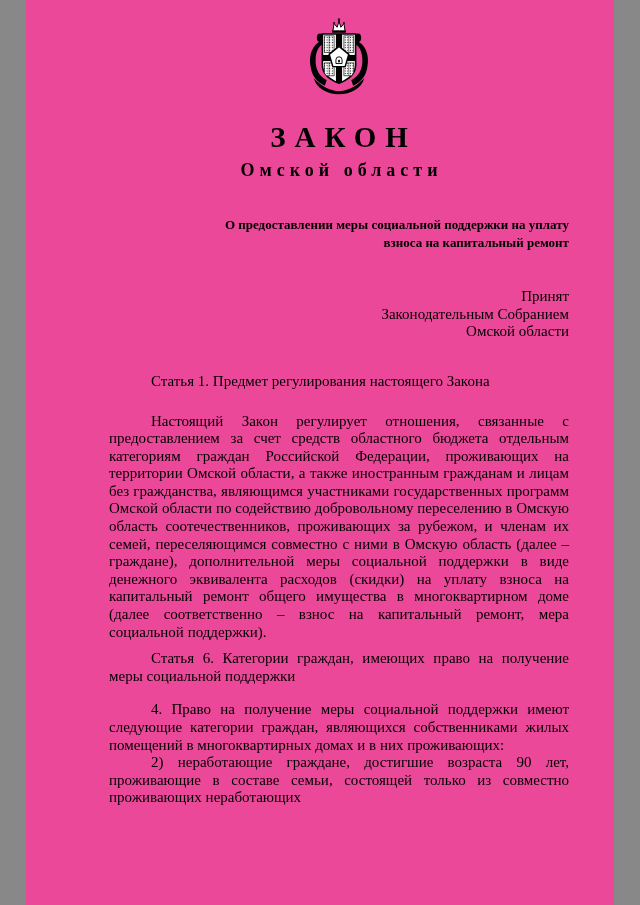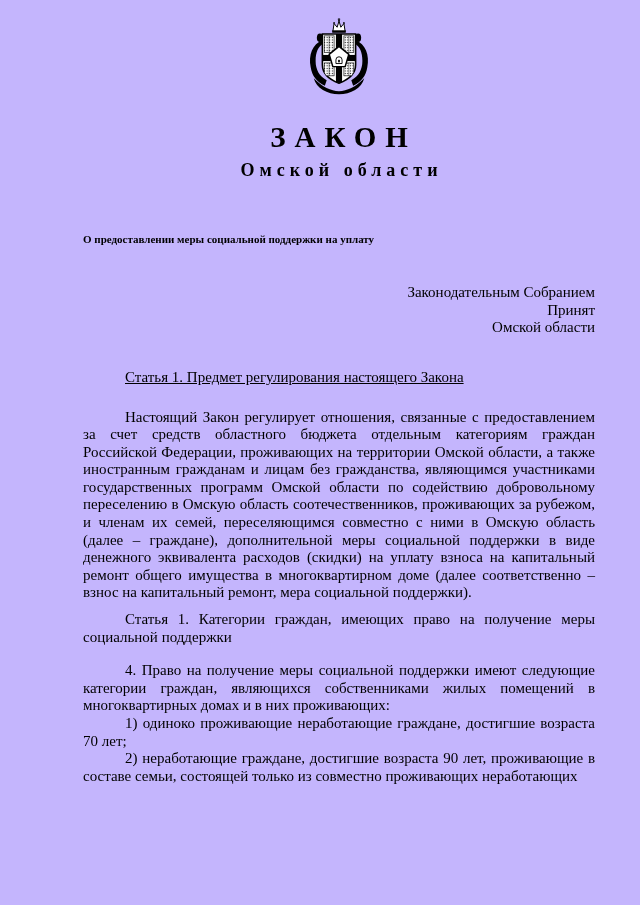--- a/index.html
+++ b/index.html
@@ -1,46 +1,46 @@
 <!DOCTYPE html>
 <html lang="ru"><head>
 <meta charset="utf-8">
 <style>
   html,body { margin:0; padding:0; background:#888; }
   .page {
-    width:640px; height:905px; margin:0 auto; background:#c4b5fd;
+    width:588px; height:905px; margin:0 auto; background:#ec4899;
     color:#000; font-family:"Liberation Serif", "DejaVu Serif", serif;
     overflow:hidden; position:relative;
   }
   .content { padding:18px 45px 0 83px; }
 
   .crest-wrap { text-align:center; height:80px; }
   .crest-wrap svg { display:inline-block; }
 
   .law-type {
     margin-top:24px; text-align:center; font-weight:bold;
     font-size:29px; line-height:1.05; letter-spacing:9px; padding-left:9px;
   }
   .law-region {
     margin-top:8px; text-align:center; font-weight:bold;
     font-size:18px; line-height:1.15; letter-spacing:5px; padding-left:5px;
   }
   .doc-title {
-    margin-top:49px; text-align:left; font-weight:bold;
-    font-size:11px; line-height:18px;
+    margin-top:35px; text-align:right; font-weight:bold;
+    font-size:13px; line-height:18px;
   }
   .adopted {
     margin-top:36px; text-align:right;
     font-size:15px; line-height:17.6px;
   }
   .bodytext { font-size:15px; line-height:17.6px; }
   .para {
     margin:0; text-indent:42px; text-align:justify;
   }
-  .art-heading { margin-top:32px;text-decoration:underline; }
+  .art-heading { margin-top:32px; }
   .after-heading { margin-top:22px; }
   .art2-heading { margin-top:9px; }
   .items-start { margin-top:16px; }
 </style>
 </head>
 <body>
 
 <div class="page">
   <div class="content">
 
@@ -87,37 +87,37 @@
         <path d="M50,74 v-6 a5,5 0 0 1 10,0 v6 z" fill="#fff" stroke="#000" stroke-width="1.5"></path>
         <rect x="53.6" y="68" width="2.8" height="4" fill="#000"></rect>
       </svg>
     </div>
 
     <div class="law-type">ЗАКОН</div>
     <div class="law-region">Омской области</div>
 
     <div class="doc-title">
       <div>О предоставлении меры социальной поддержки на уплату</div>
+      <div>взноса на капитальный ремонт</div>
     </div>
 
     <div class="adopted">
+      <div>Принят</div>
       <div>Законодательным Собранием</div>
-      <div>Принят</div>
       <div>Омской области</div>
     </div>
 
     <div class="bodytext">
 
       <p class="para art-heading">Статья 1. Предмет регулирования настоящего Закона</p>
 
       <p class="para after-heading">Настоящий Закон регулирует отношения, связанные с предоставлением за счет средств областного бюджета отдельным категориям граждан Российской Федерации, проживающих на территории Омской области, а также иностранным гражданам и лицам без гражданства, являющимся участниками государственных программ Омской области по содействию добровольному переселению в Омскую область соотечественников, проживающих за рубежом, и членам их семей, переселяющимся совместно с ними в Омскую область (далее – граждане), дополнительной меры социальной поддержки в виде денежного эквивалента расходов (скидки) на уплату взноса на капитальный ремонт общего имущества в многоквартирном доме (далее соответственно – взнос на капитальный ремонт, мера социальной поддержки).</p>
 
-      <p class="para art2-heading">Статья 1. Категории граждан, имеющих право на получение меры социальной поддержки</p>
+      <p class="para art2-heading">Статья 6. Категории граждан, имеющих право на получение меры социальной поддержки</p>
 
       <p class="para items-start">4. Право на получение меры социальной поддержки имеют следующие категории граждан, являющихся собственниками жилых помещений в многоквартирных домах и в них проживающих:</p>
 
-      <p class="para">1) одиноко проживающие неработающие граждане, достигшие возраста 70 лет;</p>
 
       <p class="para">2) неработающие граждане, достигшие возраста 90 лет, проживающие в составе семьи, состоящей только из совместно проживающих неработающих</p>
 
     </div>
   </div>
 </div>
 
 </body></html>

